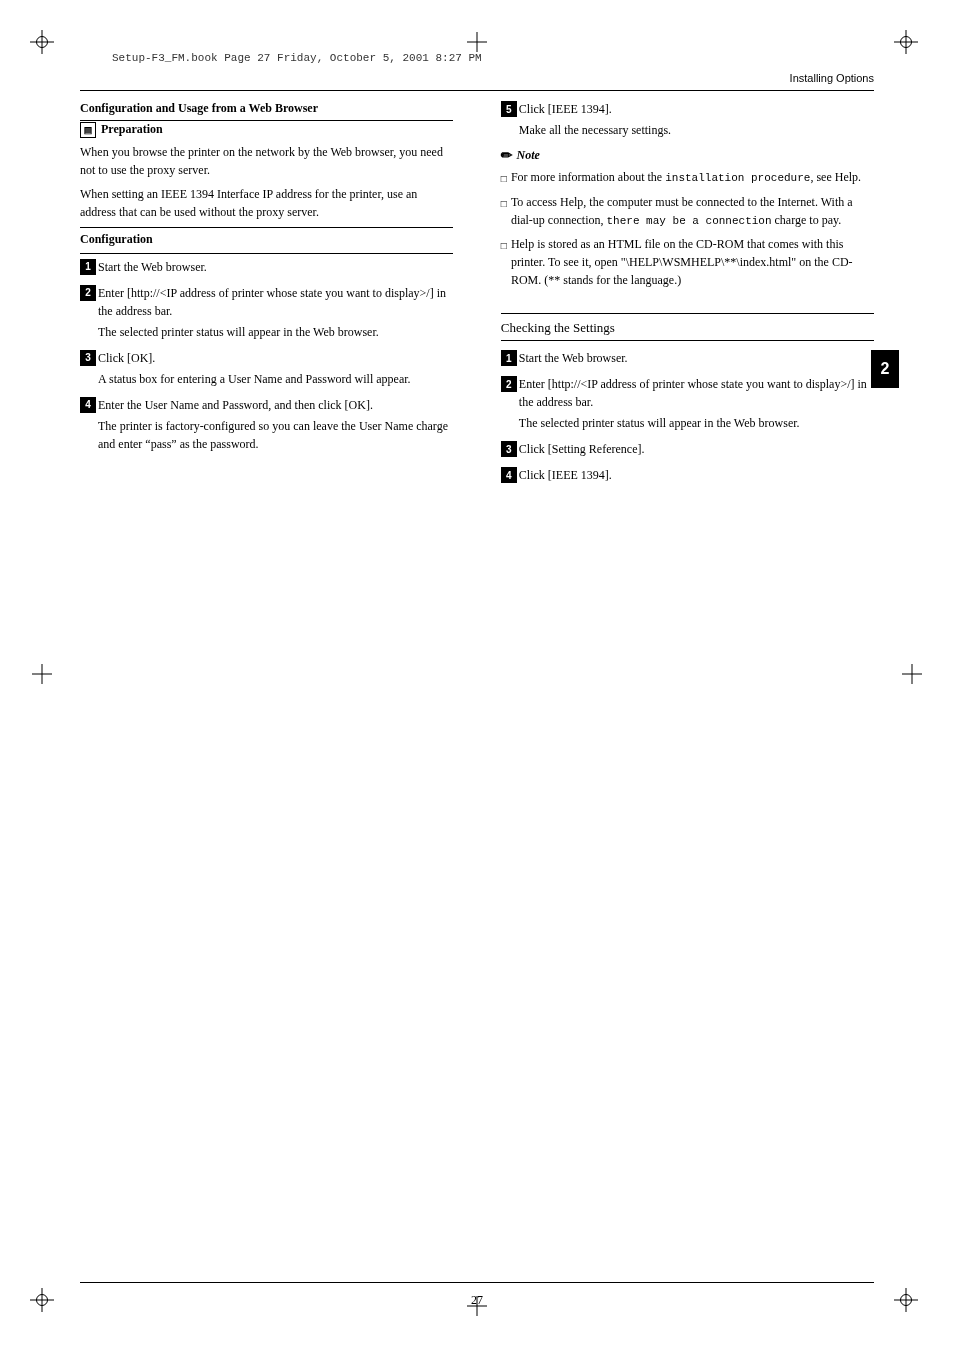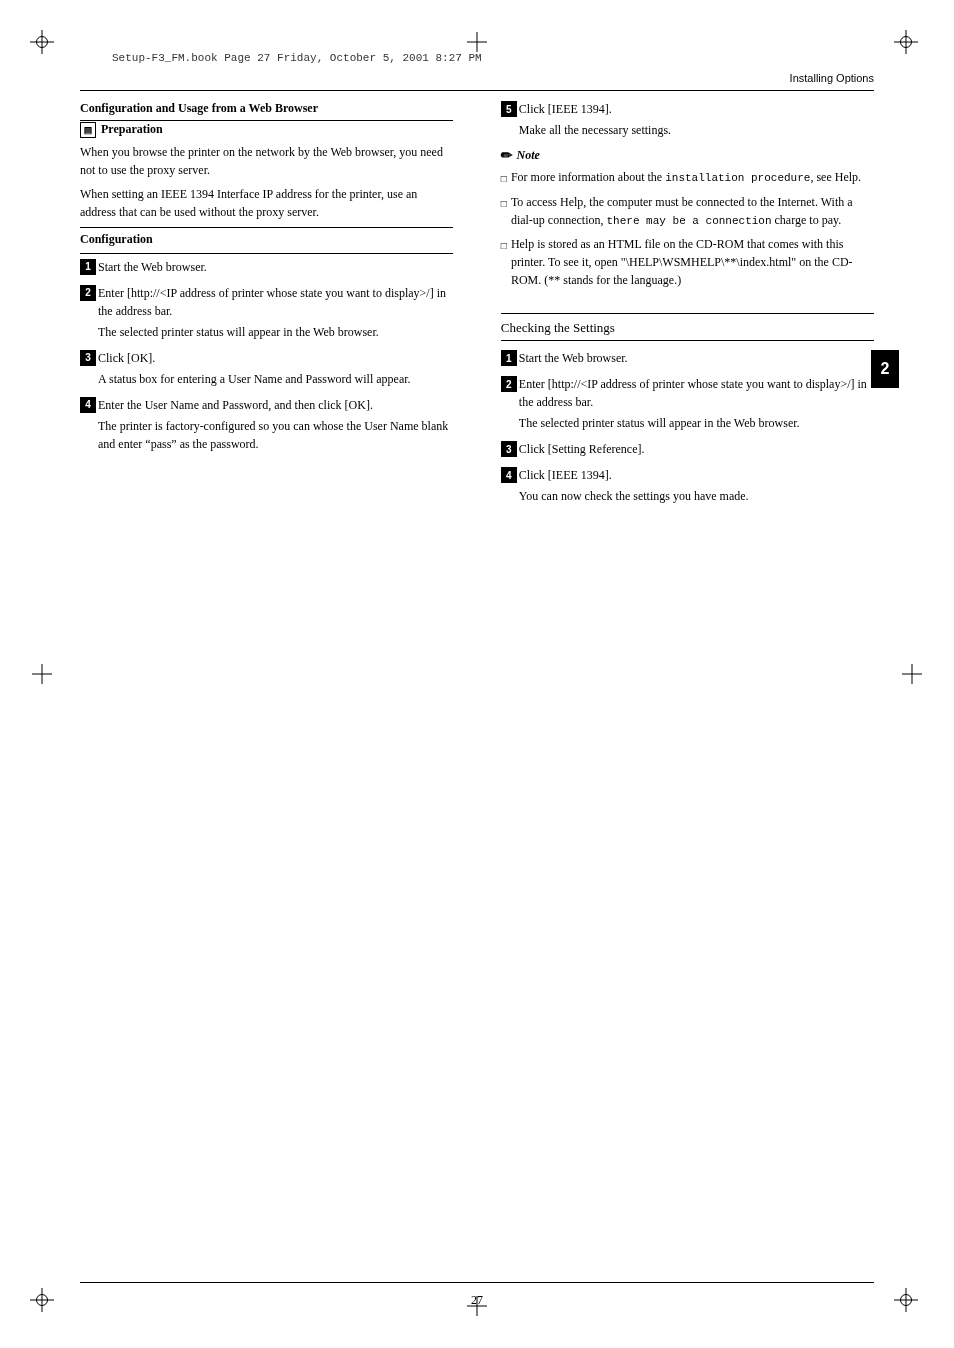--- a/index.html
+++ b/index.html
@@ -445,21 +445,21 @@
           <span class="step-title">Click [OK].</span>
         </div>
         <div class="step-body">A status box for entering a User Name and Password will appear.</div>
       </div>
 
       <div class="step">
         <div class="step-header">
           <div class="step-number">4</div>
           <span class="step-title">Enter the User Name and Password, and then click [OK].</span>
         </div>
-        <div class="step-body">The printer is factory-configured so you can whose the User Name blank and enter “pass” as the password.</div>
+        <div class="step-body">The printer is factory-configured so you can leave the User Name charge and enter “pass” as the password.</div>
       </div>
 
     </div>
 
     <div class="right-column">
 
       <div class="step">
         <div class="step-header">
           <div class="step-number">5</div>
           <span class="step-title">Click [IEEE 1394].</span>
@@ -514,21 +514,20 @@
             <div class="step-number">3</div>
             <span class="step-title">Click [Setting Reference].</span>
           </div>
         </div>
 
         <div class="step">
           <div class="step-header">
             <div class="step-number">4</div>
             <span class="step-title">Click [IEEE 1394].</span>
           </div>
-          <div class="step-body">You can now check the settings you have made.</div>
         </div>
 
       </div>
 
     </div>
 
   </div>
 
   <div class="footer-line"></div>
   <div class="footer-center">27</div>

